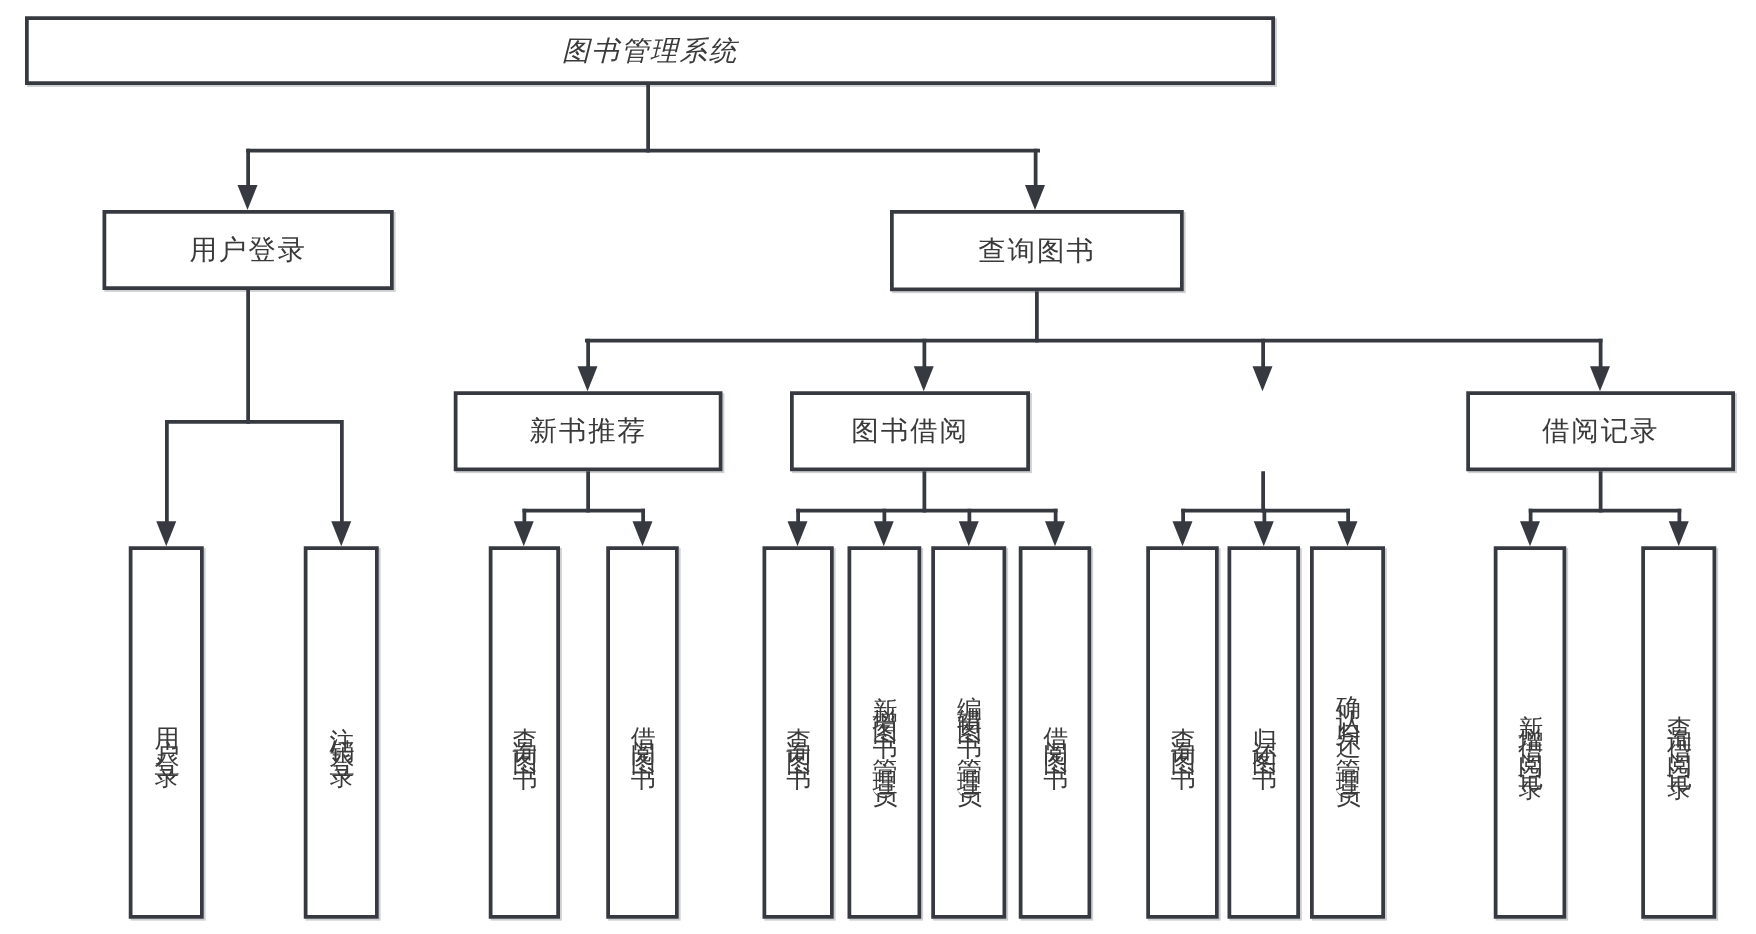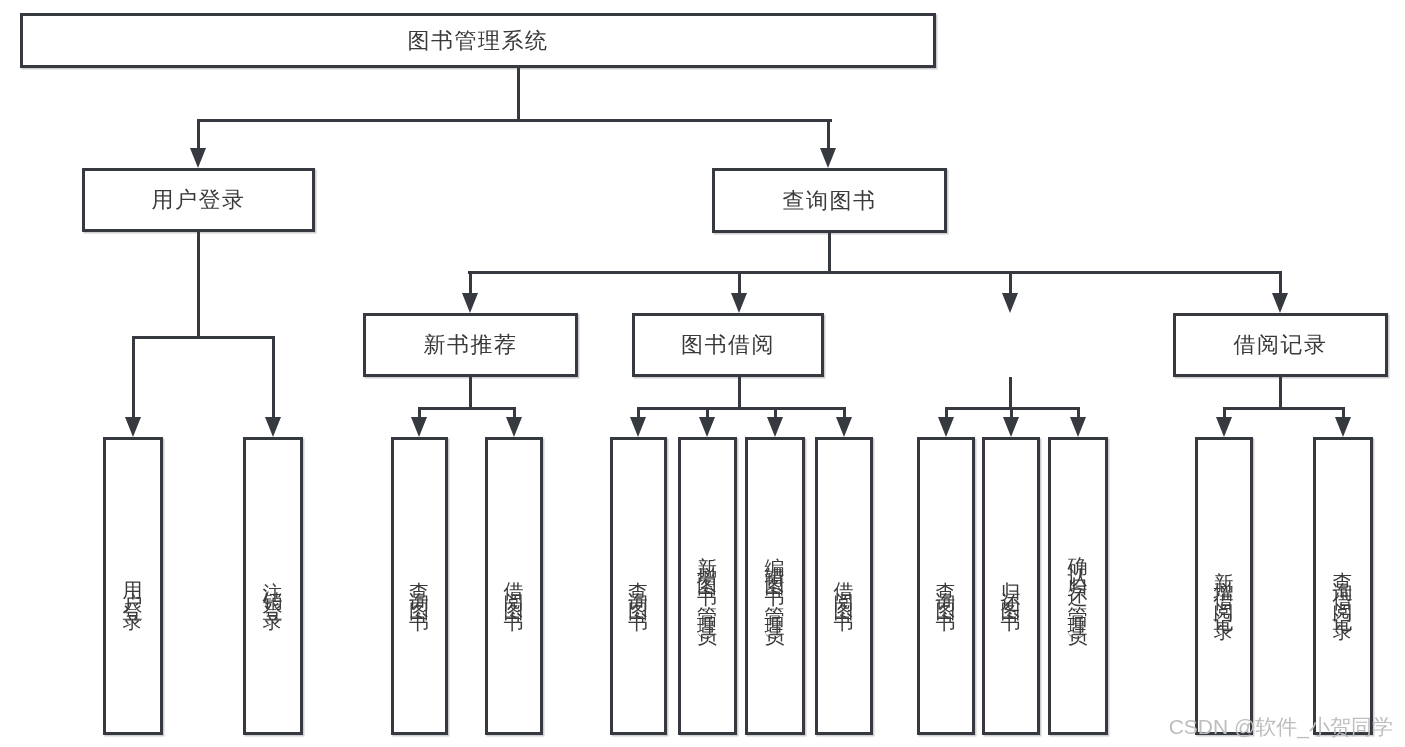--- a/index.html
+++ b/index.html
@@ -27,21 +27,21 @@
   .watermark {
     position:absolute; right:12px; bottom:6px;
     font-size:21px; color:#bdbdbd; z-index:9; white-space:nowrap;
   }
 </style>
 </head>
 <body>
 
 <div class="stage">
 
-  <div class="box" style="left:20px; top:13px; width:916px; height:55px;">
+  <div class="box" style="left:20px; top:13px; width:1000px; height:55px;font-style:italic;">
     <span class="hlabel">图书管理系统</span>
   </div>
 
   <div class="line" style="left:517px; top:68px; width:3px; height:54px;"></div>
   <div class="line" style="left:197px; top:119px; width:635px; height:3px;"></div>
   <div class="line" style="left:197px; top:119px; width:3px; height:31px;"></div>
   <div class="arrow" style="left:190px; top:148px;"></div>
   <div class="line" style="left:827px; top:119px; width:3px; height:31px;"></div>
   <div class="arrow" style="left:820px; top:148px;"></div>
 
@@ -151,15 +151,14 @@
     <span class="vtext">确认归还（管理员）</span>
   </div>
 
   <div class="box" style="left:1195px; top:437px; width:58px; height:298px;">
     <span class="vtext">新增借阅记录</span>
   </div>
   <div class="box" style="left:1313px; top:437px; width:60px; height:298px;">
     <span class="vtext">查询借阅记录</span>
   </div>
 
-  <div class="watermark">CSDN @软件_小贺同学</div>
 
 </div>
 
 </body></html>

